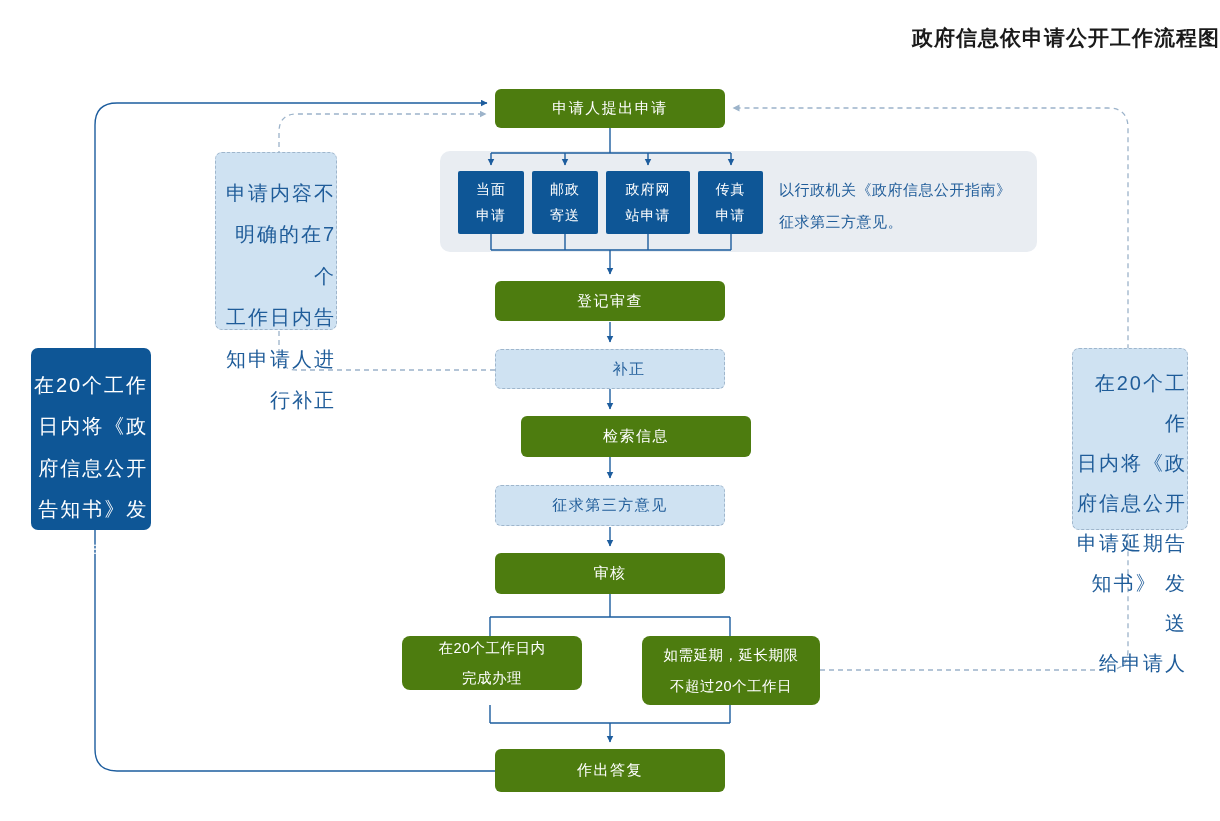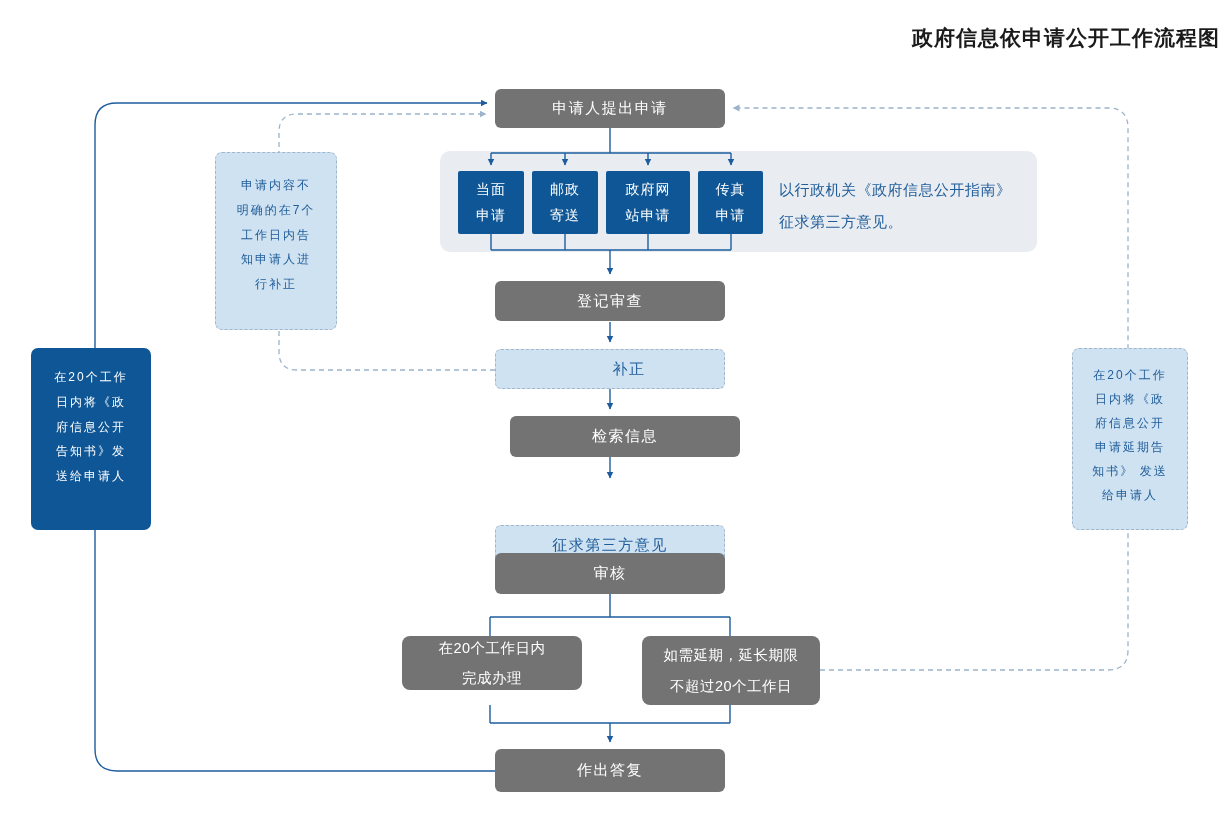--- a/index.html
+++ b/index.html
@@ -14,21 +14,21 @@
     text-align: right; font-size: 21px; font-weight: bold; color: #1a1a1a;
     letter-spacing: 1px;
   }
   .layer-svg { position: absolute; left: 0; top: 0; z-index: 1; }
   .container {
     position: absolute; left: 440px; top: 151px; width: 597px; height: 101px;
     background: #e9edf2; border-radius: 10px; z-index: 0;
   }
   .node {
     position: absolute; z-index: 2;
-    background: #737373; color: #ffffff;
+    background: #4d7c0f; color: #ffffff;
     border-radius: 6px;
     display: flex; align-items: center; justify-content: center;
     font-size: 15px; letter-spacing: 1.5px;
     text-align: center;
   }
   .node.soft {
     background: #cfe2f2; color: #1f5c99;
     border: 1.5px dashed #9fb6cc;
   }
   .channel {
@@ -42,22 +42,22 @@
     position: absolute; left: 779px; top: 174px; width: 252px; z-index: 2;
     color: #1f5c99; font-size: 15px; line-height: 2.1; letter-spacing: 0.5px;
     white-space: pre-line;
   }
   .twoline {
     line-height: 2.1; white-space: pre-line; font-size: 14.5px; letter-spacing: 0.5px;
     border-radius: 8px;
   }
   .sidebox {
     position: absolute; z-index: 2; border-radius: 7px;
-    font-size: 12px; line-height: 2.07; letter-spacing: 2px;
-    white-space: pre-line; text-align: center;
+    font-size: 20px; line-height: 2.07; letter-spacing: 2px;
+    white-space: pre-line; text-align: right;
     display: flex; justify-content: center;
   }
   .sidebox.solid { background: #0e5696; color: #ffffff; padding-top: 17px; }
   .sidebox.dashed {
     background: #cfe2f2; color: #1f5c99; border: 1.5px dashed #9fb6cc;
     padding-top: 20px;
   }
   .sidebox.dashed.r { padding-top: 14px; line-height: 2.0; }
 </style>
 </head>
@@ -114,23 +114,23 @@
   <div class="channel" style="left:698px; width:65px;">传真
 申请</div>
 
   <div class="channels-note">以行政机关《政府信息公开指南》
 征求第三方意见。</div>
 
   <div class="node" style="left:495px; top:281px; width:230px; height:40px;">登记审查</div>
 
   <div class="node soft" style="left:495px; top:349px; width:230px; height:40px;padding-left:38px;">补正</div>
 
-  <div class="node" style="left:510px; top:416px; width:230px; height:41px;">检索信息</div>
+  <div class="node" style="left:521px; top:416px; width:230px; height:41px;">检索信息</div>
 
-  <div class="node soft" style="left:495px; top:485px; width:230px; height:41px;margin-top:40px;">征求第三方意见</div>
+  <div class="node soft" style="left:495px; top:485px; width:230px; height:41px;">征求第三方意见</div>
 
   <div class="node" style="left:495px; top:553px; width:230px; height:41px;">审核</div>
 
   <div class="node twoline" style="left:402px; top:636px; width:180px; height:54px;">在20个工作日内
 完成办理</div>
 
   <div class="node twoline" style="left:642px; top:636px; width:178px; height:69px;">如需延期，延长期限
 不超过20个工作日</div>
 
   <div class="node" style="left:495px; top:749px; width:230px; height:43px;">作出答复</div>

